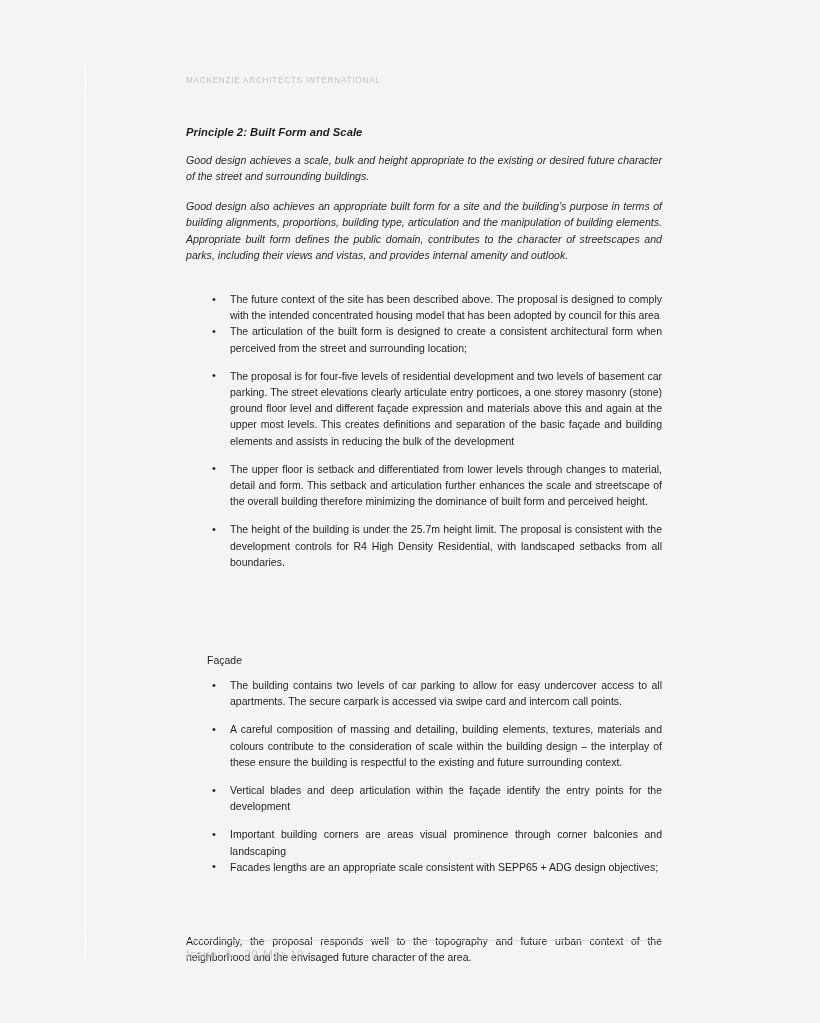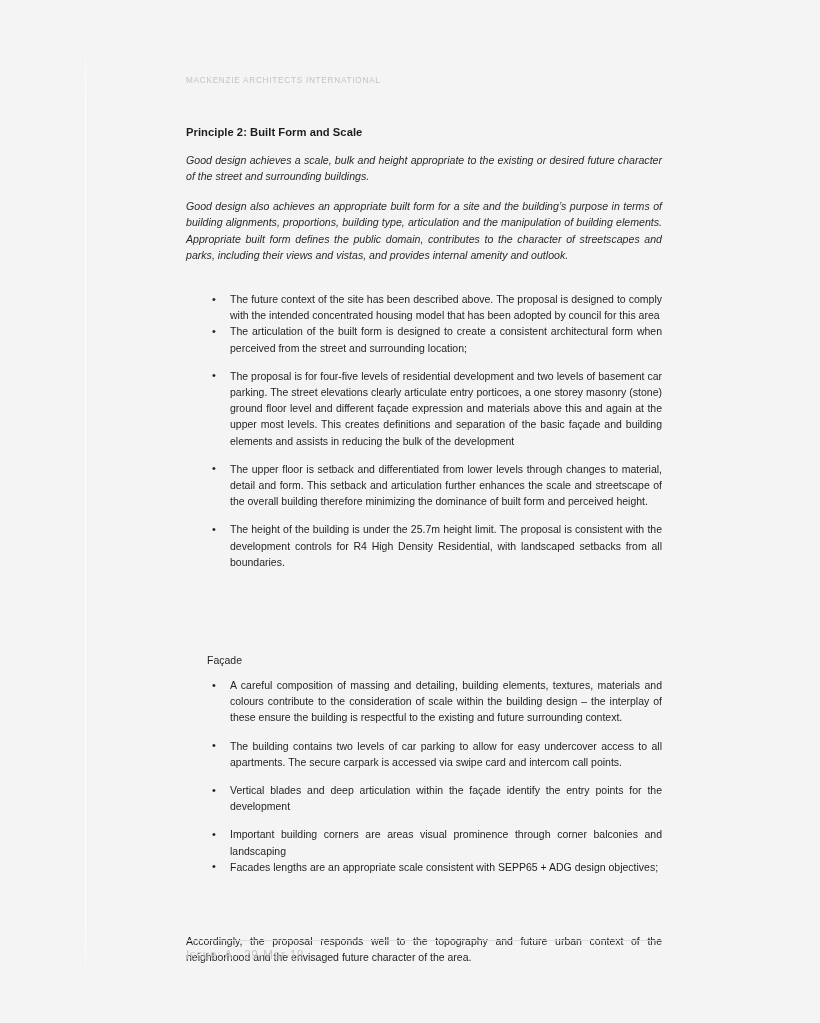--- a/index.html
+++ b/index.html
@@ -64,20 +64,21 @@
   }
 
   .section-title {
     position: absolute;
     left: 186px;
     top: 126px;
     font-size: 11.2px;
     font-weight: bold;
     color: #1d1d1d;
     letter-spacing: 0.05px;
+    font-style: italic;
   }
 
   .body-block {
     position: absolute;
     left: 186px;
     width: 476px;
   }
 
   p.intro {
     margin: 0 0 13px 0;
@@ -181,22 +182,22 @@
       <li class="gap-after">The articulation of the built form is designed to create a consistent architectural form when perceived from the street and surrounding location;</li>
       <li class="gap-after">The proposal is for four-five levels of residential development and two levels of basement car parking. The street elevations clearly articulate entry porticoes, a one storey masonry (stone) ground floor level and different façade expression and materials above this and again at the upper most levels.  This creates definitions and separation of the basic façade and building elements and assists in reducing the bulk of the development</li>
       <li class="gap-after">The upper floor is setback and differentiated from lower levels through changes to material, detail and form. This setback and articulation further enhances the scale and streetscape of the overall building therefore minimizing the dominance of built form and perceived height.</li>
       <li class="gap-after">The height of the building is under the 25.7m height limit. The proposal is consistent with the development controls for R4 High Density Residential, with landscaped setbacks from all boundaries.</li>
     </ul>
   </div>
 
   <div class="body-block" style="top:652px;">
     <div class="subhead">Façade</div>
     <ul class="bullets">
+      <li class="gap-after">The building contains two levels of car parking to allow for easy undercover access to all apartments. The secure carpark is accessed via swipe card and intercom call points.</li>
       <li class="gap-after">A careful composition of massing and detailing, building elements, textures, materials and colours contribute to the consideration of scale within the building design – the interplay of these ensure the building is respectful to the existing and future surrounding context.</li>
-      <li class="gap-after">The building contains two levels of car parking to allow for easy undercover access to all apartments. The secure carpark is accessed via swipe card and intercom call points.</li>
       <li class="gap-after">Vertical blades and deep articulation within the façade identify the entry points for the development</li>
       <li class="tight">Important building corners are areas visual prominence through corner balconies and landscaping</li>
       <li class="tight">Facades lengths are an appropriate scale consistent with SEPP65 + ADG design objectives;</li>
     </ul>
   </div>
 
   <div class="body-block" style="top:893px;margin-top:40px;">
     <p class="closing">Accordingly, the proposal responds well to the topography and future urban context of the neighborhood and the envisaged future character of the area.</p>
   </div>
 

